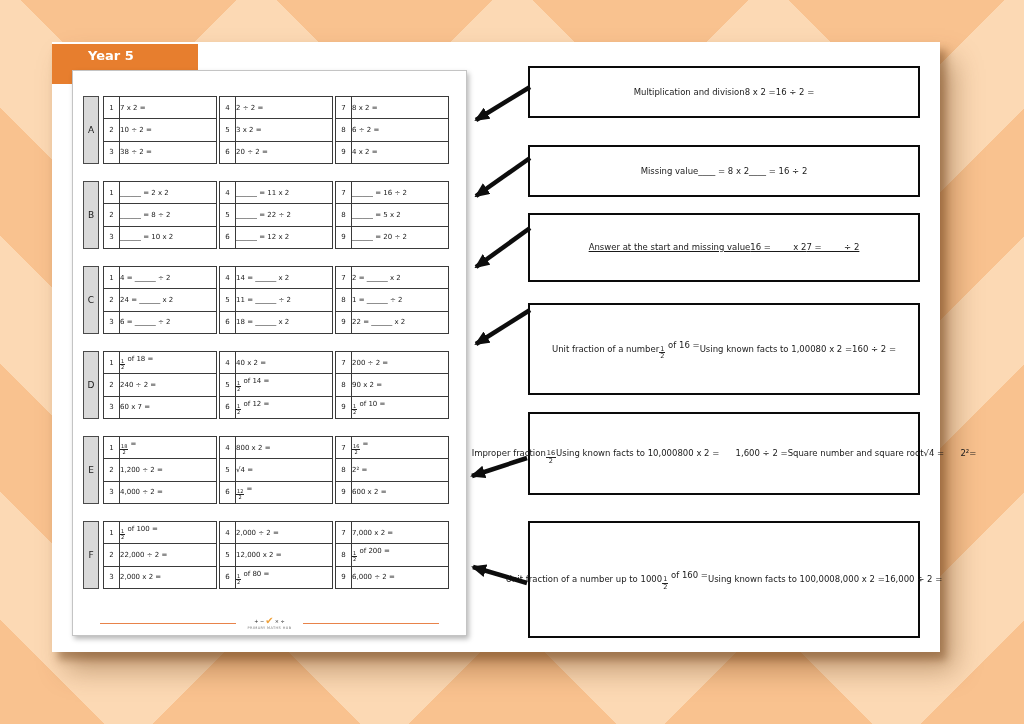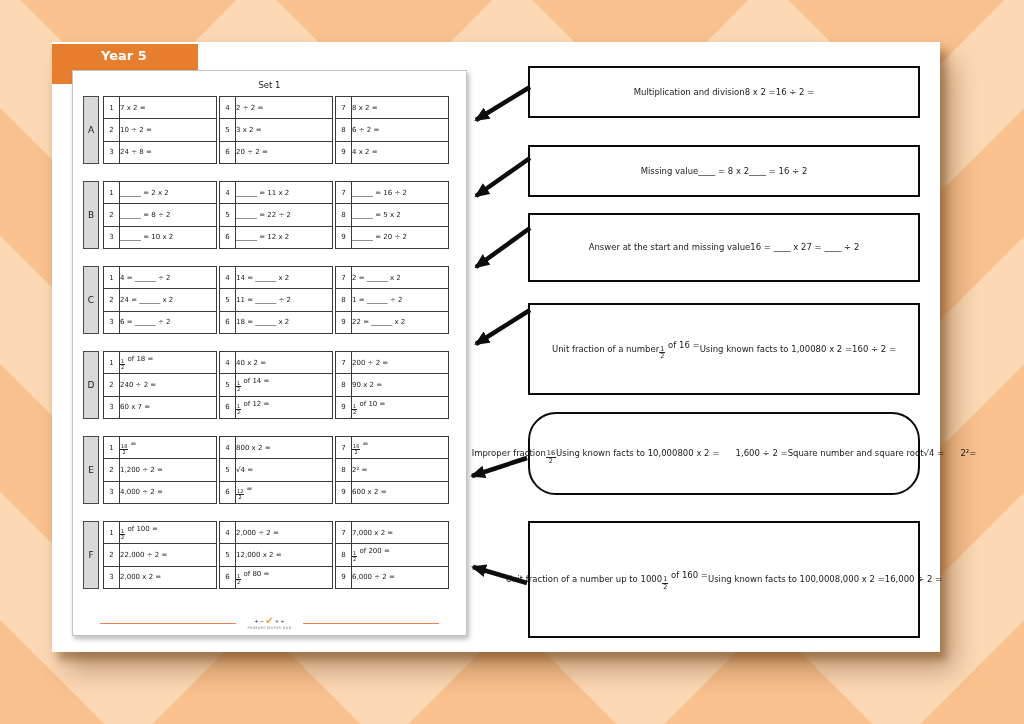--- a/index.html
+++ b/index.html
@@ -17,21 +17,21 @@
     background-size:256px 256px;
   }
   .card {
     position:absolute; left:52px; top:42px; width:888px; height:610px;
     background:#ffffff;
     box-shadow: 6px 8px 8px rgba(110,64,25,.45), 14px 18px 26px rgba(110,64,25,.40);
   }
   .year-tab {
     position:absolute; left:0; top:2px; width:146px; height:40px;
     background:#e77e2e; color:#ffffff; font-weight:bold; font-size:13px;
-    line-height:24px; padding-left:49px;
+    line-height:24px; padding-left:36px;
   }
   .worksheet {
     position:absolute; left:20px; top:28px; width:395px; height:566px;
     background:#fff; border:1px solid #c4c4c4;
     box-shadow: 2px 3px 5px rgba(0,0,0,.28);
   }
   .set-title { position:absolute; top:9px; left:0; width:100%; text-align:center; font-size:8.5px; }
   .tables { position:absolute; left:10px; top:25px; }
   .qtable { display:flex; align-items:stretch; height:68px; margin-bottom:17px; }
   .qlabel {
@@ -70,37 +70,36 @@
 </head>
 <body>
 
 <div class="card">
 
   <div class="year-tab">
     <span>Year 5</span>
   </div>
 
   <div class="worksheet">
-    <div class="set-title">Set 1</div>
     <div class="tables">
         <div class="qtable">
           <div class="qlabel">A</div>
           <table class="qgroup">
             <tbody>
               <tr>
                 <td class="ncell">1</td>
                 <td class="pcell">7 x 2 =</td>
               </tr>
               <tr>
                 <td class="ncell">2</td>
                 <td class="pcell">10 ÷ 2 =</td>
               </tr>
               <tr>
                 <td class="ncell">3</td>
-                <td class="pcell">24 ÷ 8 =</td>
+                <td class="pcell">38 ÷ 2 =</td>
               </tr>
             </tbody>
           </table>
           <table class="qgroup">
             <tbody>
               <tr>
                 <td class="ncell">4</td>
                 <td class="pcell">2 ÷ 2 =</td>
               </tr>
               <tr>
@@ -434,33 +433,33 @@
       <div class="note" style="top: 24px; height: 52px;">
         <div class="nline">Multiplication and division</div>
         <div class="nline">8 x 2 =</div>
         <div class="nline">16 ÷ 2 =</div>
       </div>
       <div class="note" style="top: 103px; height: 52px;">
         <div class="nline">Missing value</div>
         <div class="nline">____ = 8 x 2</div>
         <div class="nline">____ = 16 ÷ 2</div>
       </div>
-      <div class="note" style="top: 171px; height: 69px;">
+      <div class="note" style="top: 171px; height: 69px; text-decoration: underline;">
         <div class="nline">Answer at the start and missing value</div>
         <div class="nline">16 = ____ x 2</div>
         <div class="nline">7 = ____ ÷ 2</div>
       </div>
       <div class="note" style="top: 261px; height: 92px;">
         <div class="nline">Unit fraction of a number</div>
         <div class="nline"><span class="frac"><span class="fn">1</span><span class="fd">2</span></span> of 16 =</div>
         <div class="nline">Using known facts to 1,000</div>
         <div class="nline">80 x 2 =</div>
         <div class="nline">160 ÷ 2 =</div>
       </div>
-      <div class="note" style="top: 370px; height: 83px; border-radius: 28px;">
+      <div class="note" style="top: 370px; height: 83px;">
         <div class="nline">Improper fraction</div>
         <div class="nline"><span class="frac"><span class="fn">16</span><span class="fd">2</span></span></div>
         <div class="nline">Using known facts to 10,000</div>
         <div class="nline">800 x 2 = &nbsp;&nbsp;&nbsp;&nbsp; 1,600 ÷ 2 =</div>
         <div class="nline">Square number and square root</div>
         <div class="nline">√4 = &nbsp;&nbsp;&nbsp;&nbsp; 2²=</div>
       </div>
       <div class="note" style="top: 479px; height: 117px;">
         <div class="nline">Unit fraction of a number up to 1000</div>
         <div class="nline"><span class="frac"><span class="fn">1</span><span class="fd">2</span></span> of 160 =</div>

